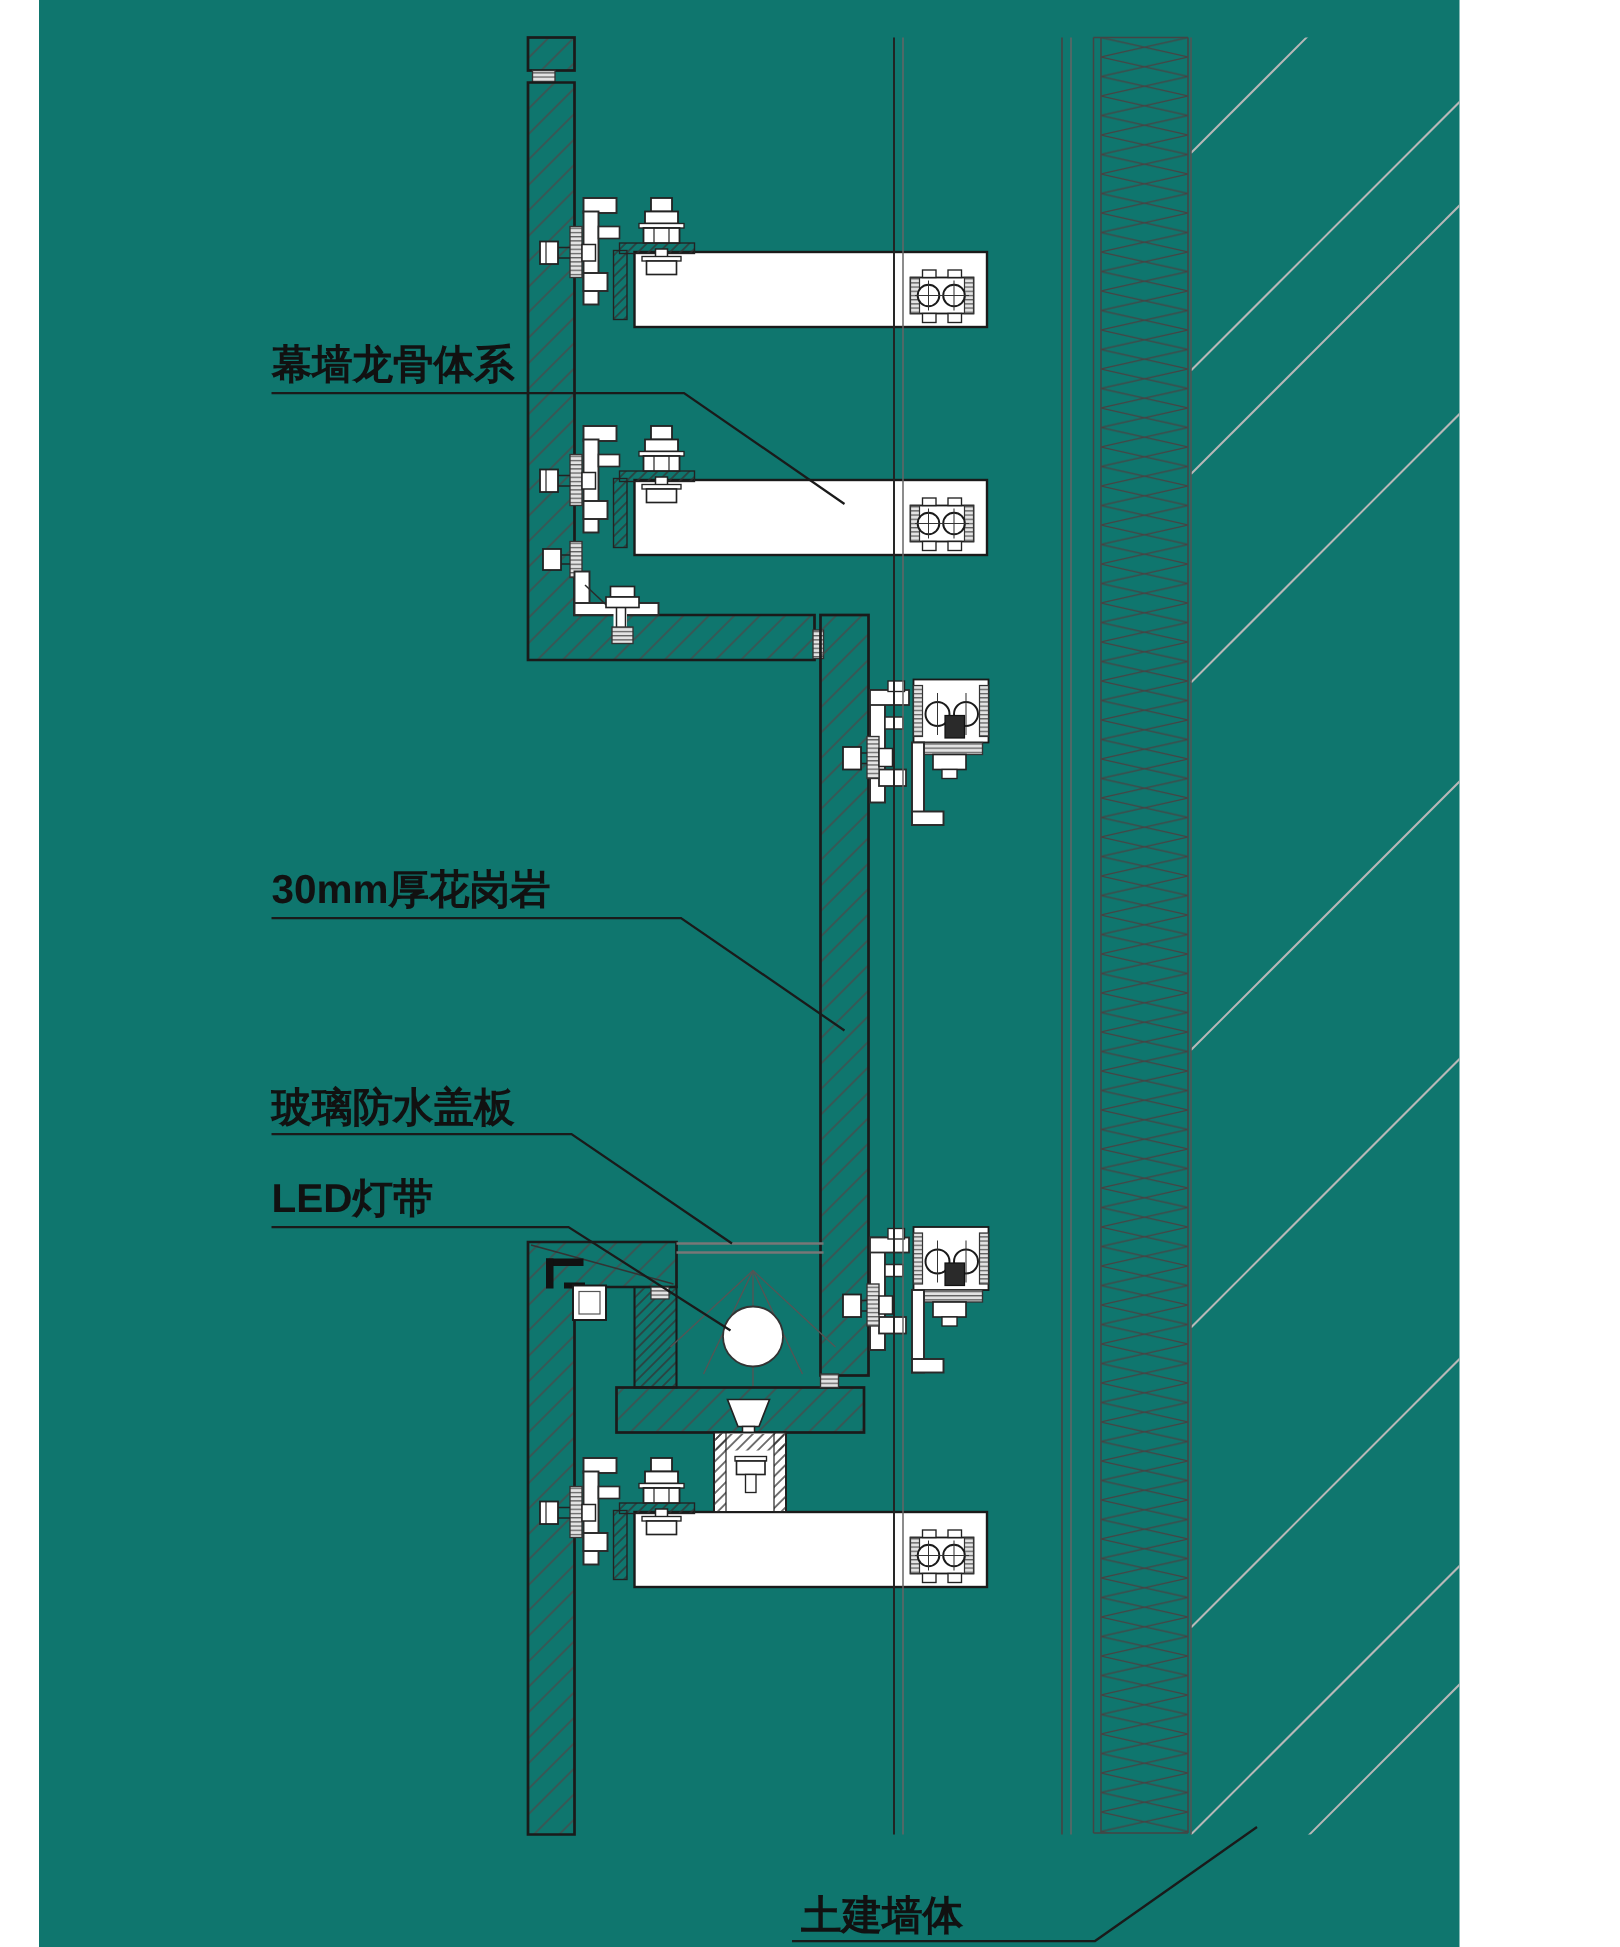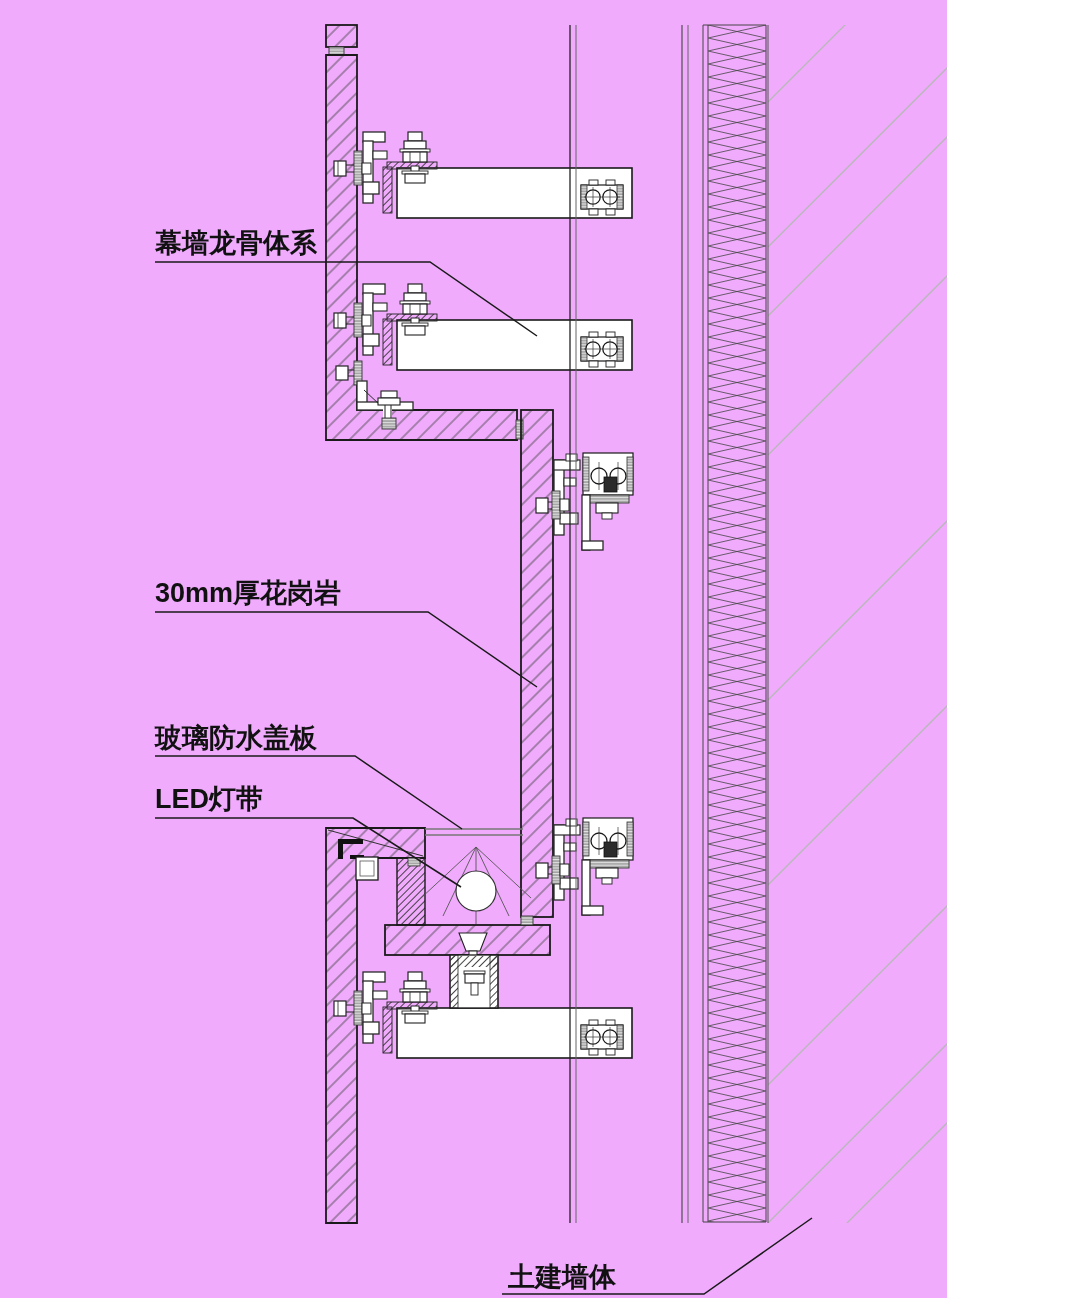--- a/index.html
+++ b/index.html
@@ -1,16 +1,16 @@
 <!DOCTYPE html>
 <html><head>
 <meta charset="utf-8">
 <style>
   html,body{margin:0;padding:0;background:#ffffff;}
-  .page{position:relative;width:947px;height:1298px;background:#f0abfc;overflow:hidden;}
+  .page{position:relative;width:947px;height:1298px;background:#0f766e;overflow:hidden;margin-left:26px;}
   svg{display:block;}
   text.lbl{font-family:"Liberation Sans","DejaVu Sans",sans-serif;font-weight:700;fill:#111;}
   .t27{font-size:27px;}
 </style>
 </head>
 <body>
 
 <div class="page">
 <svg width="1080" height="1298" viewBox="0 0 1080 1298">
   <defs>

